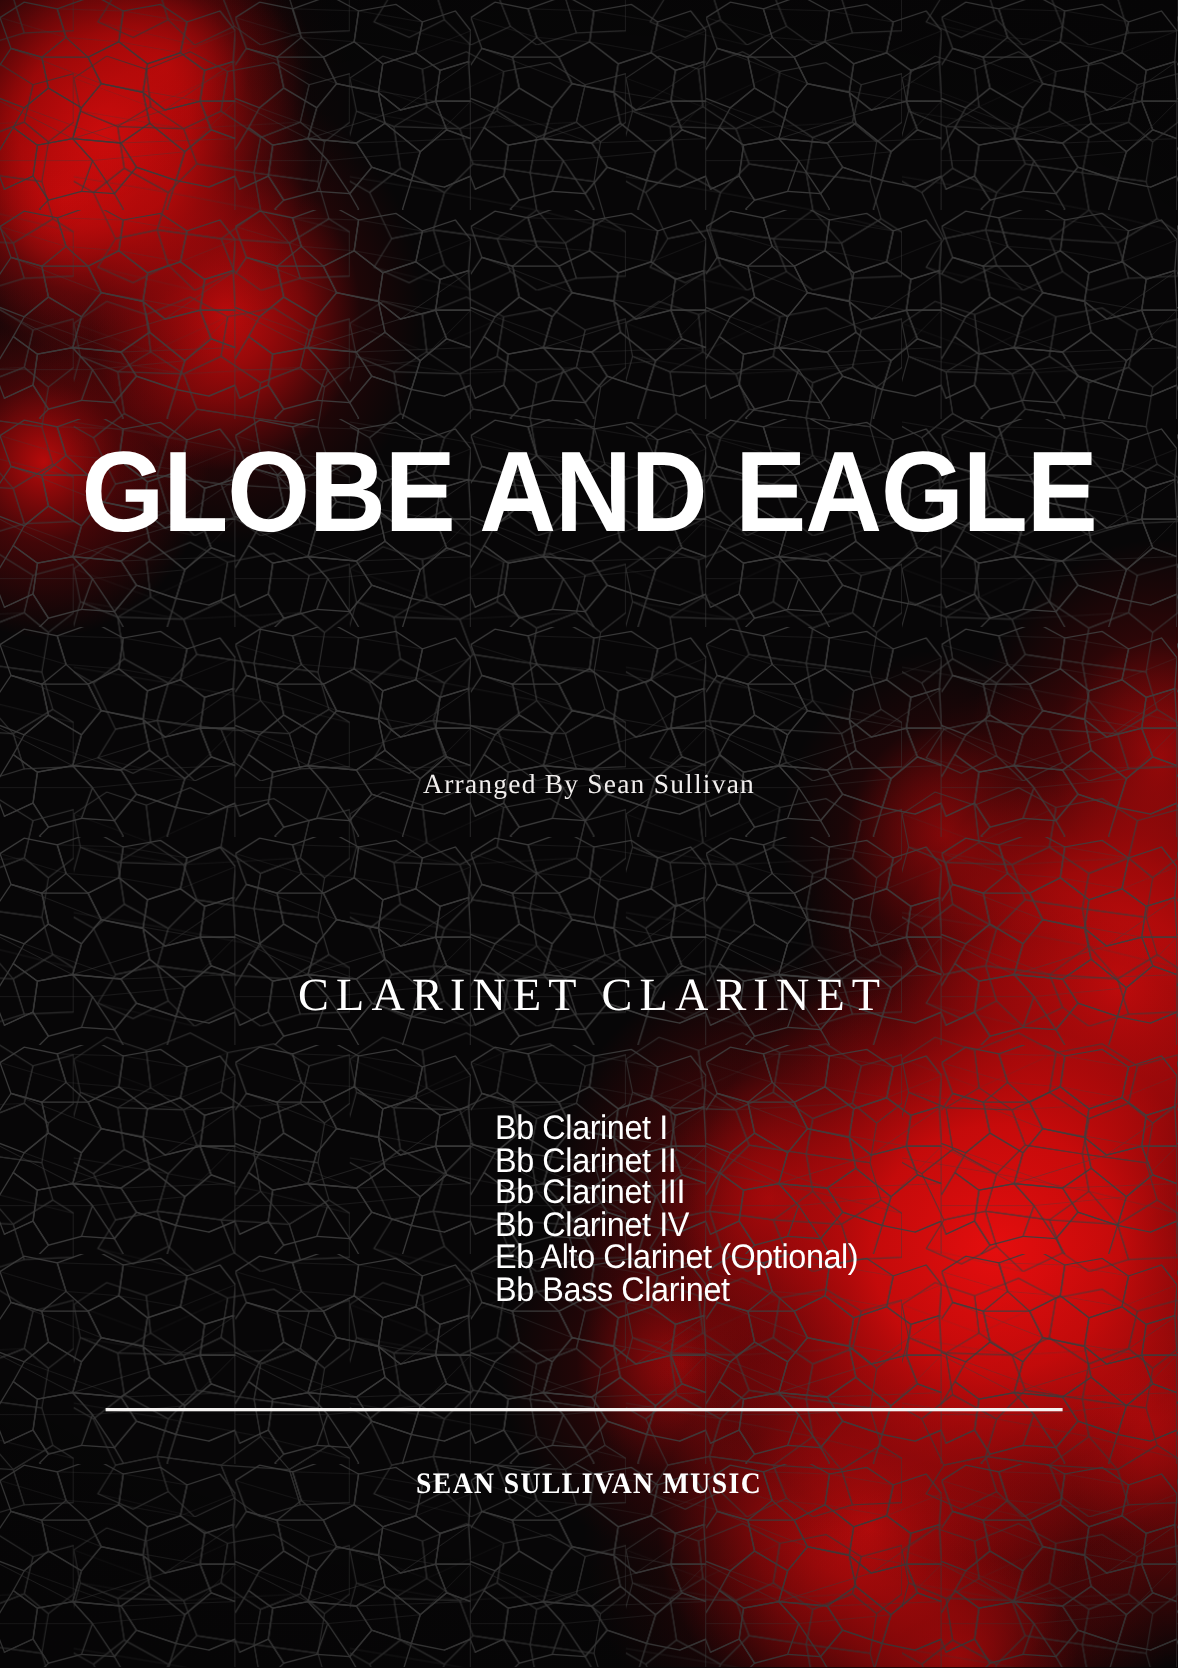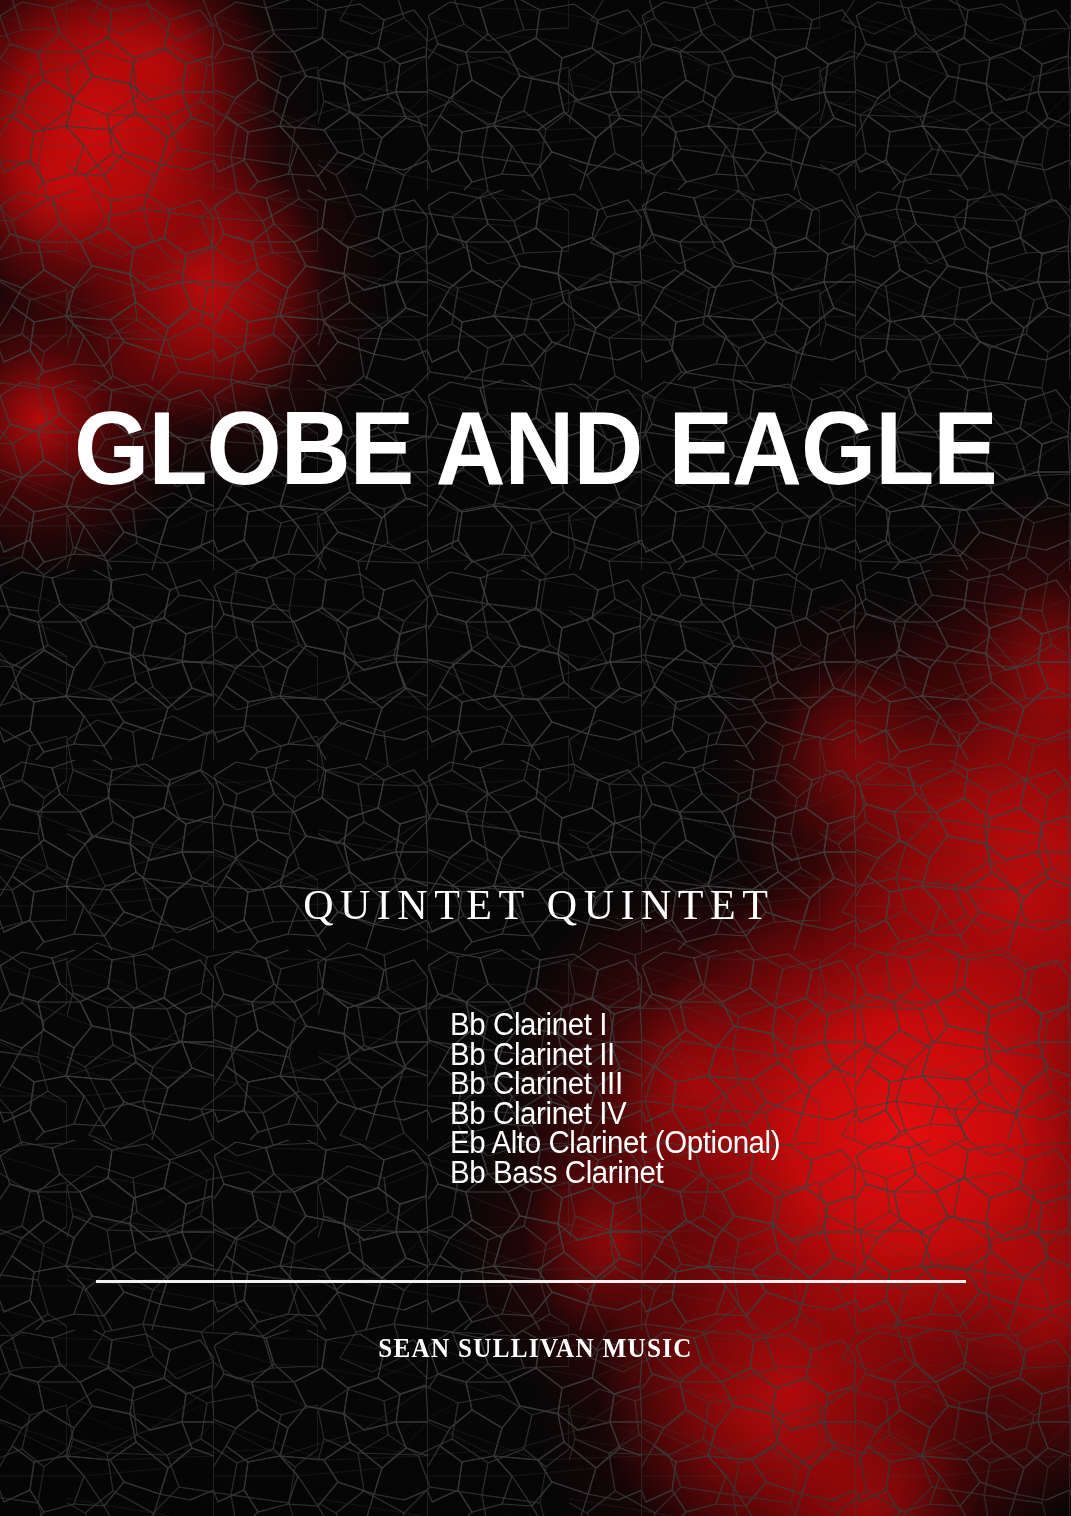--- a/index.html
+++ b/index.html
@@ -266,23 +266,24 @@
     </svg>
   </div>
 
   <div class="bg-layer bg-veil"></div>
 
   <div class="content">
 
     <h1 class="title">GLOBE AND EAGLE</h1>
 
     <div class="credits">
+      <span class="line">Arranged By Sean Sullivan</span>
     </div>
 
-    <div class="ensemble">QUINTET QUINTET</div>
+    <div class="ensemble">CLARINET CLARINET</div>
 
     <div class="instruments">
       <span class="inst">Bb Clarinet I</span>
       <span class="inst">Bb Clarinet II</span>
       <span class="inst">Bb Clarinet III</span>
       <span class="inst">Bb Clarinet IV</span>
       <span class="inst">Eb Alto Clarinet (Optional)</span>
       <span class="inst">Bb Bass Clarinet</span>
     </div>
 

